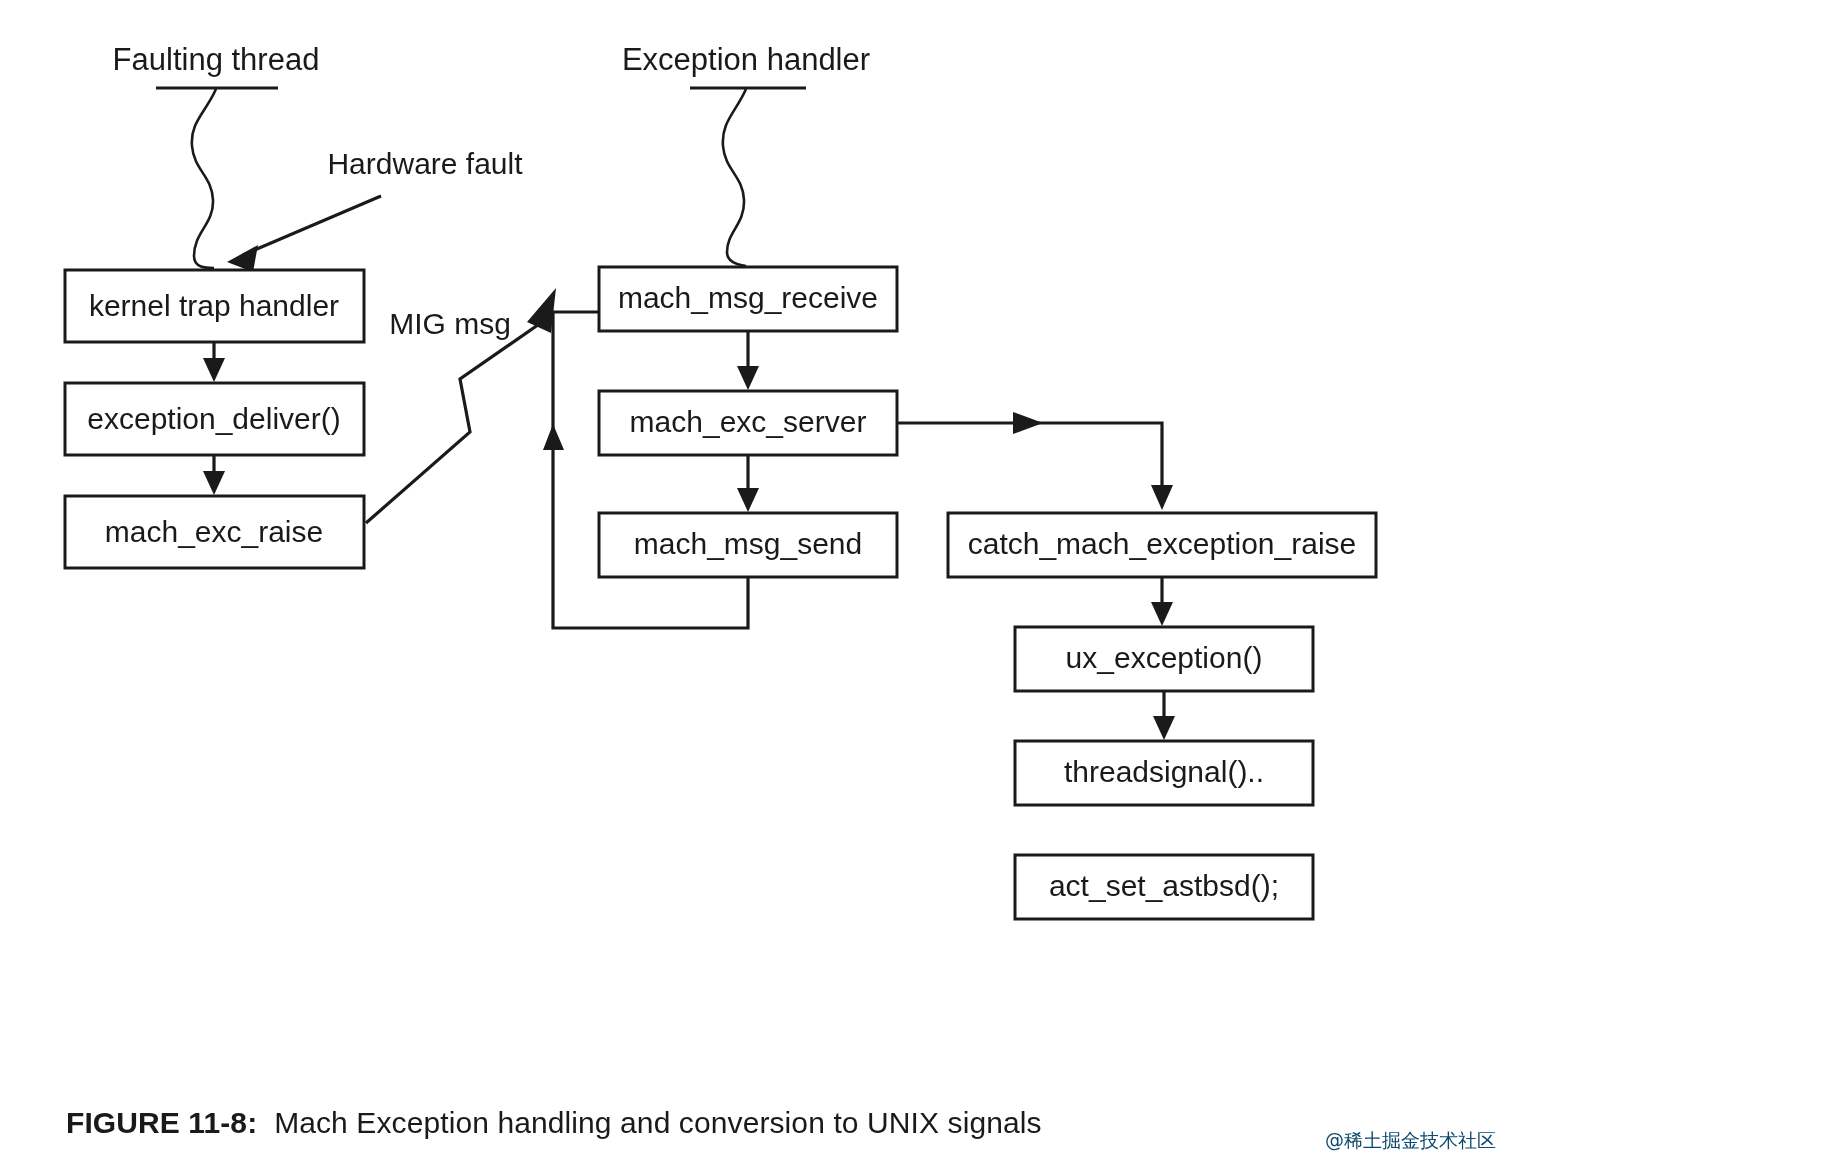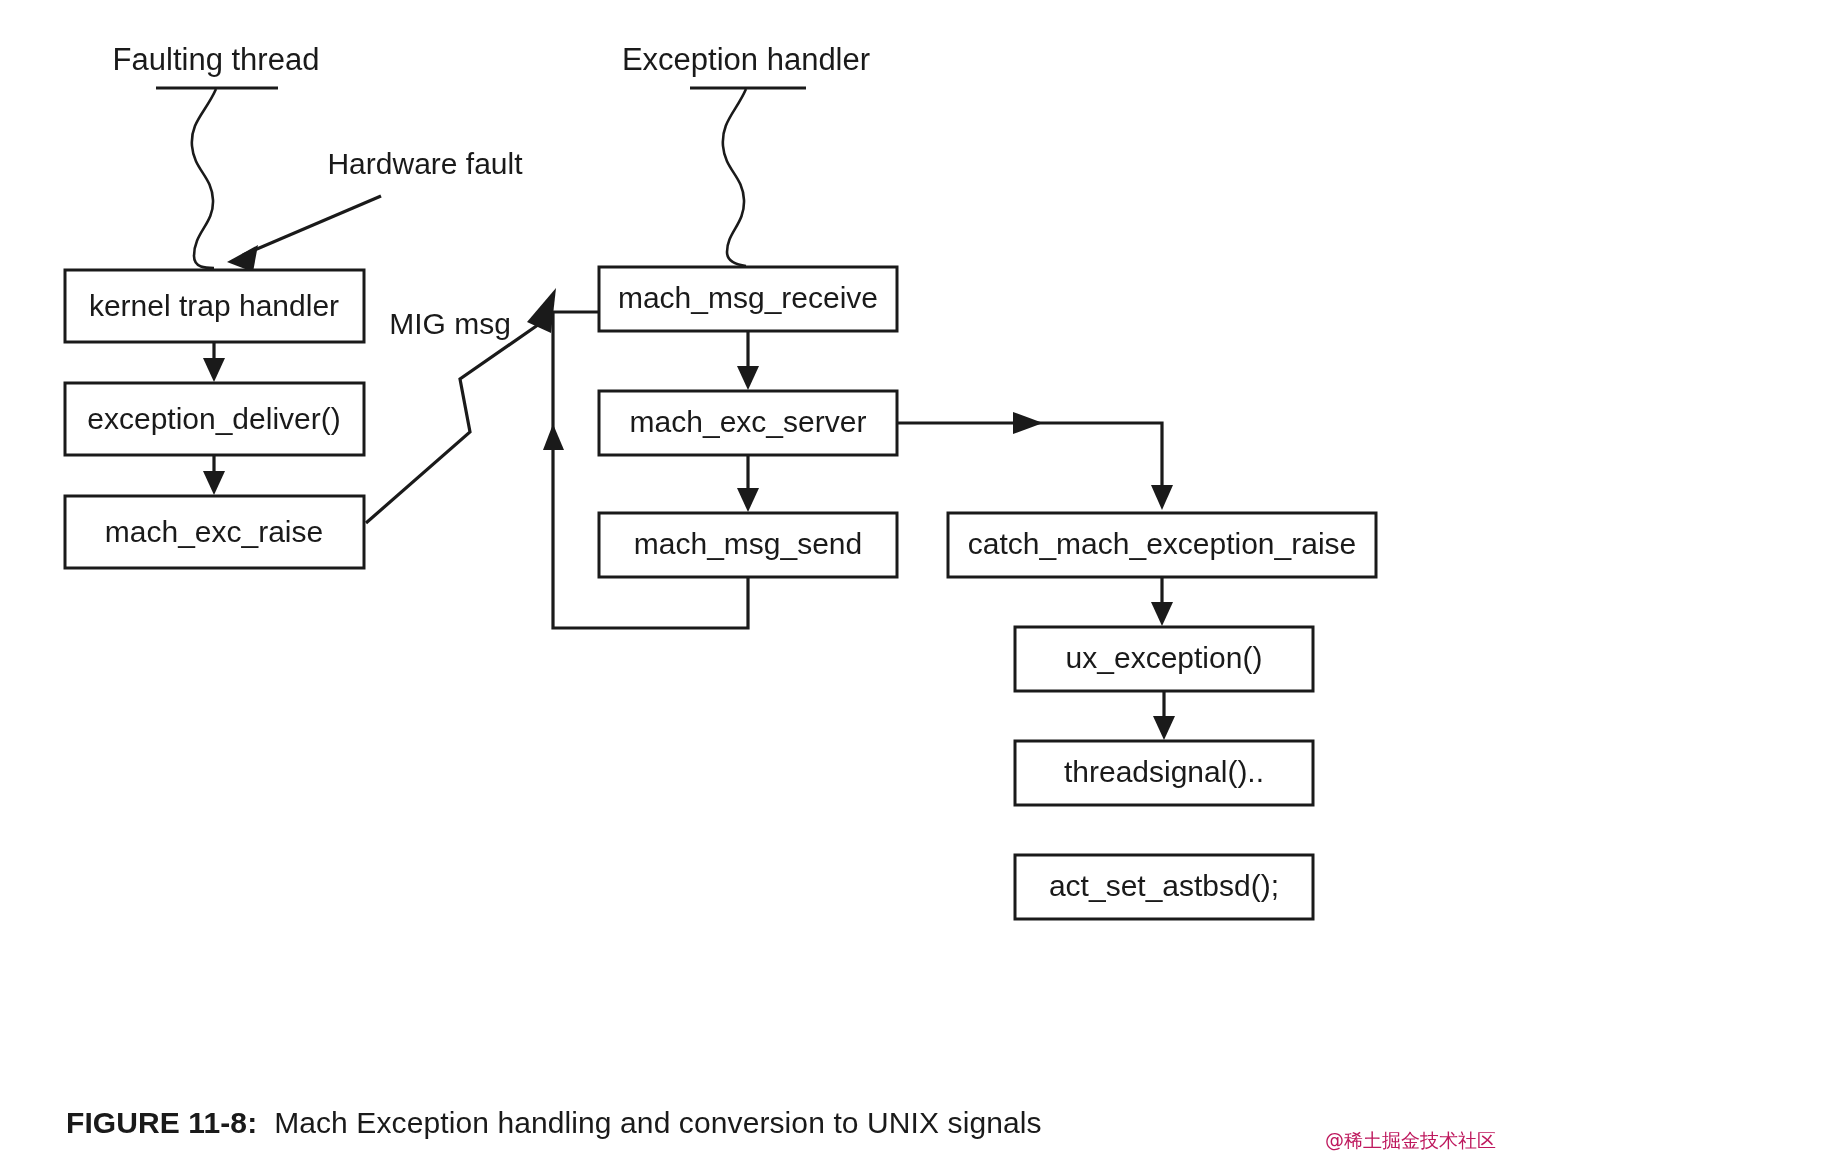--- a/index.html
+++ b/index.html
@@ -76,21 +76,21 @@
     white-space: nowrap;
   }
   #caption .cap-strong {
     font-weight: bold;
   }
   #watermark {
     position: absolute;
     right: 20px;
     top: 1128px;
     font-size: 19px;
-    color: #be185d;
+    color: #0c4a6e;
     font-family: "DejaVu Sans", sans-serif;
     white-space: nowrap;
   }
 </style>
 </head>
 <body>
 
 <div id="page">
 
   <svg id="diagram-svg" viewBox="0 0 1834 1176">

